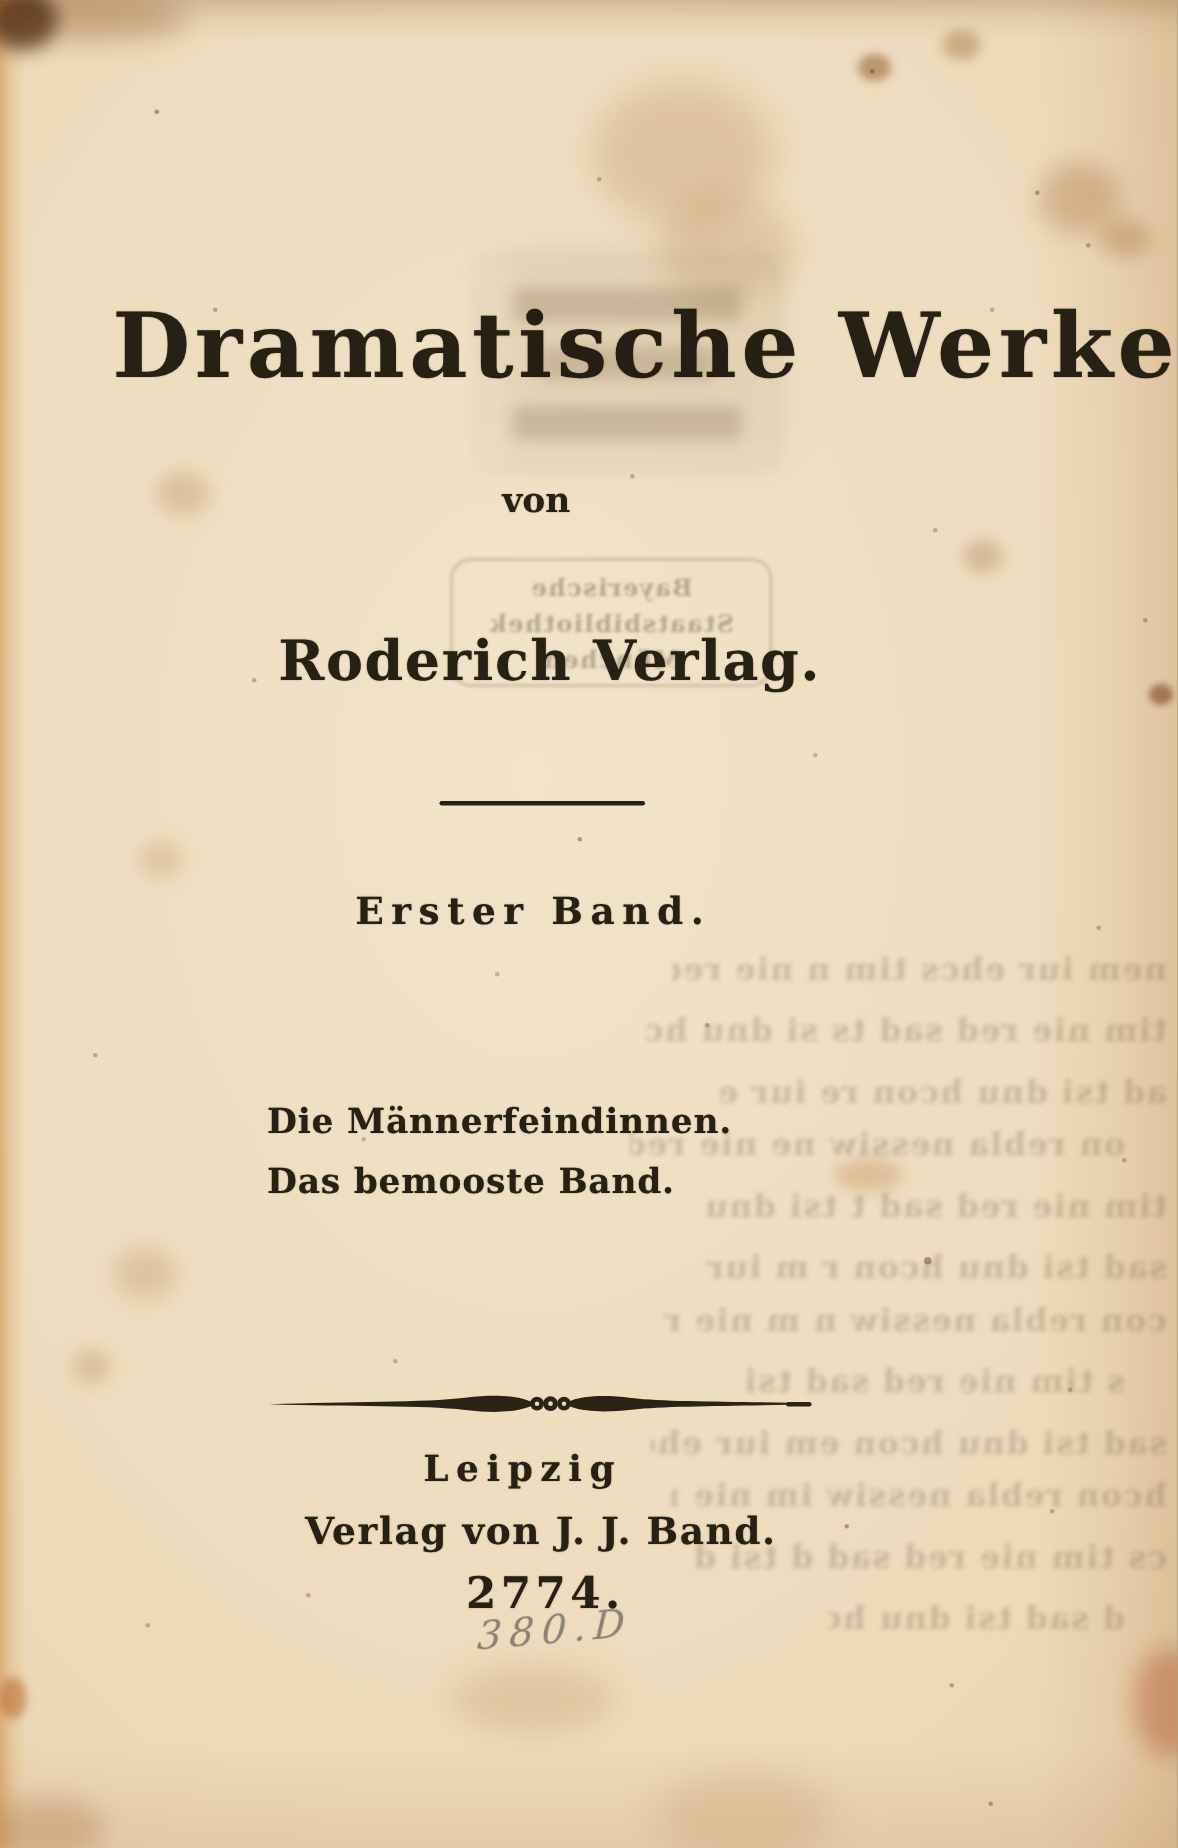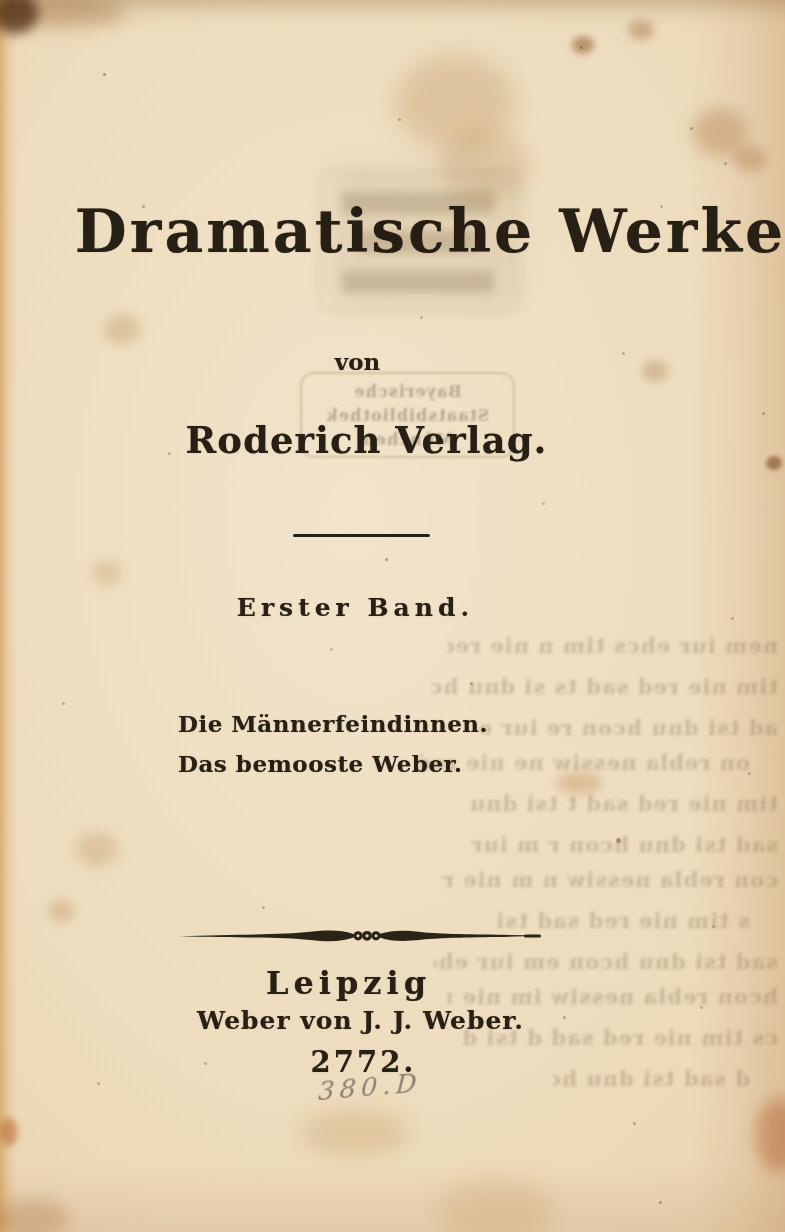--- a/index.html
+++ b/index.html
@@ -18,30 +18,30 @@
       linear-gradient(to top, rgba(190,135,95,.18) 0px, rgba(190,135,95,0) 70px),
       radial-gradient(900px 1300px at 45% 42%, #f1e4ca 0%, #ecdaba 55%, #e5d0ab 82%, #dcc49c 100%);
   }
   
   .line{position:absolute;left:0;width:785px;text-align:center;white-space:nowrap;z-index:3;}
   .line span{position:relative;display:inline-block;}
   .ink{color:var(--ink,#272014);text-shadow:0 0 1px rgba(45,33,15,.45);}
   .series{top:128px;font-size:25px;font-weight:bold;letter-spacing:1px;}
   .series span{left:-30px;}
   .title{top:196px;font-size:60px;font-weight:bold;letter-spacing:3px;padding-left:38px;}
-  .byline{top:348px;font-size:23px;font-weight:bold;}
+  .byline{top:320px;font-size:23px;font-weight:bold;}
   .byline span{left:-35px;}
   .author{top:418px;font-size:37px;font-weight:bold;letter-spacing:1px;}
   .author span{left:-26px;}
   .rule{position:absolute;top:534px;left:293px;width:137px;height:3px;background:var(--ink,#272014);border-radius:2px;z-index:3;}
   .volume{top:593px;font-size:25px;font-weight:bold;letter-spacing:5px;}
   .volume span{left:-37px;}
-  .contents{position:absolute;top:704px;left:178px;text-align:left;font-size:23px;font-weight:bold;line-height:40px;letter-spacing:.5px;z-index:3;}
+  .contents{position:absolute;top:728px;left:178px;text-align:left;font-size:23px;font-weight:bold;line-height:40px;letter-spacing:.5px;z-index:3;}
   .divider{position:absolute;top:924px;left:178px;z-index:3;}
-  .city{top:964px;font-size:32px;font-weight:bold;letter-spacing:5px;}
+  .city{top:964px;font-size:24px;font-weight:bold;letter-spacing:5px;}
   .city span{left:-44px;}
   .publisher{top:1006px;font-size:25px;font-weight:bold;letter-spacing:1px;}
   .publisher span{left:-32px;}
   .year{top:1045px;font-size:29px;font-weight:bold;letter-spacing:3px;}
   .year span{left:-29px;}
   .shelfmark{position:absolute;top:1072px;left:318px;z-index:4;
     font-size:26px;font-style:italic;letter-spacing:5px;
     color:var(--handwriting,#8b8174);
     transform:rotate(-5deg) skewX(-8deg);
     filter:blur(.3px);}
@@ -94,40 +94,40 @@
     </div>
 
   <div class="line title ink"><span>Dramatische Werke</span></div>
   <div class="line byline ink"><span>von</span></div>
   <div class="line author ink"><span>Roderich Verlag.</span></div>
   <div class="rule"></div>
   <div class="line volume ink"><span>Erster Band.</span></div>
 
   <div class="contents ink">
     <div>Die Männerfeindinnen.</div>
-    <div>Das bemooste Weber.</div>
+    <div>Das bemooste Band.</div>
   </div>
 
   <svg class="divider" width="365" height="24" viewBox="0 0 365 24">
     <g fill="#2b2316">
       <path d="M1 12.2 C55 10.2 105 11 132 7.8 C152 5.4 165 6.4 174 9.6 C176 10.3 177 11 177 11.8 C177 12.6 176 13.4 174 14.1 C165 17.3 152 18.3 132 16 C105 12.8 55 13.8 1 12.2 Z"></path>
       <path d="M364 11.8 C318 10 268 11 243 8 C225 5.8 212 6.6 203 9.6 C201 10.3 200 11 200 11.8 C200 12.6 201 13.3 203 14 C212 17 225 17.9 243 15.8 C268 12.8 318 13.8 364 11.8 Z"></path>
       <circle cx="180" cy="11.8" r="4.6"></circle>
       <circle cx="189" cy="11.8" r="4.9"></circle>
       <circle cx="198" cy="11.8" r="4.6"></circle>
       <circle cx="180" cy="11.8" r="1.5" fill="#e9d8b8"></circle>
       <circle cx="189" cy="11.8" r="1.6" fill="#e9d8b8"></circle>
       <circle cx="198" cy="11.8" r="1.5" fill="#e9d8b8"></circle>
       <rect x="346" y="10.6" width="17" height="3" rx="1.5"></rect>
     </g>
   </svg>
 
   <div class="line city ink"><span>Leipzig</span></div>
-  <div class="line publisher ink"><span>Weber von J. J. Weber.</span></div>
-  <div class="line year ink"><span>2772.</span></div>
+  <div class="line publisher ink"><span>Verlag von J. J. Band.</span></div>
+  <div class="line year ink"><span>2774.</span></div>
   <div class="shelfmark">380.D</div>
 
   <div class="stain" style="left:-8px;top:-8px;width:46px;height:42px;background:rgba(90,55,25,.75);filter:blur(6px);"></div>
   <div class="stain" style="left:-4px;top:-2px;width:130px;height:30px;background:rgba(160,105,50,.35);filter:blur(9px);"></div>
   <div class="stain" style="left:395px;top:55px;width:120px;height:95px;background:rgba(190,140,80,.26);filter:blur(12px);"></div>
   <div class="stain" style="left:440px;top:130px;width:90px;height:70px;background:rgba(185,135,75,.20);filter:blur(10px);"></div>
   <div class="stain" style="left:572px;top:36px;width:22px;height:18px;background:rgba(150,95,40,.5);filter:blur(3px);"></div>
   <div class="stain" style="left:628px;top:20px;width:26px;height:20px;background:rgba(165,110,55,.38);filter:blur(4px);"></div>
   <div class="stain" style="left:692px;top:108px;width:55px;height:48px;background:rgba(180,125,65,.33);filter:blur(8px);"></div>
   <div class="stain" style="left:733px;top:146px;width:34px;height:26px;background:rgba(175,120,60,.30);filter:blur(6px);"></div>

